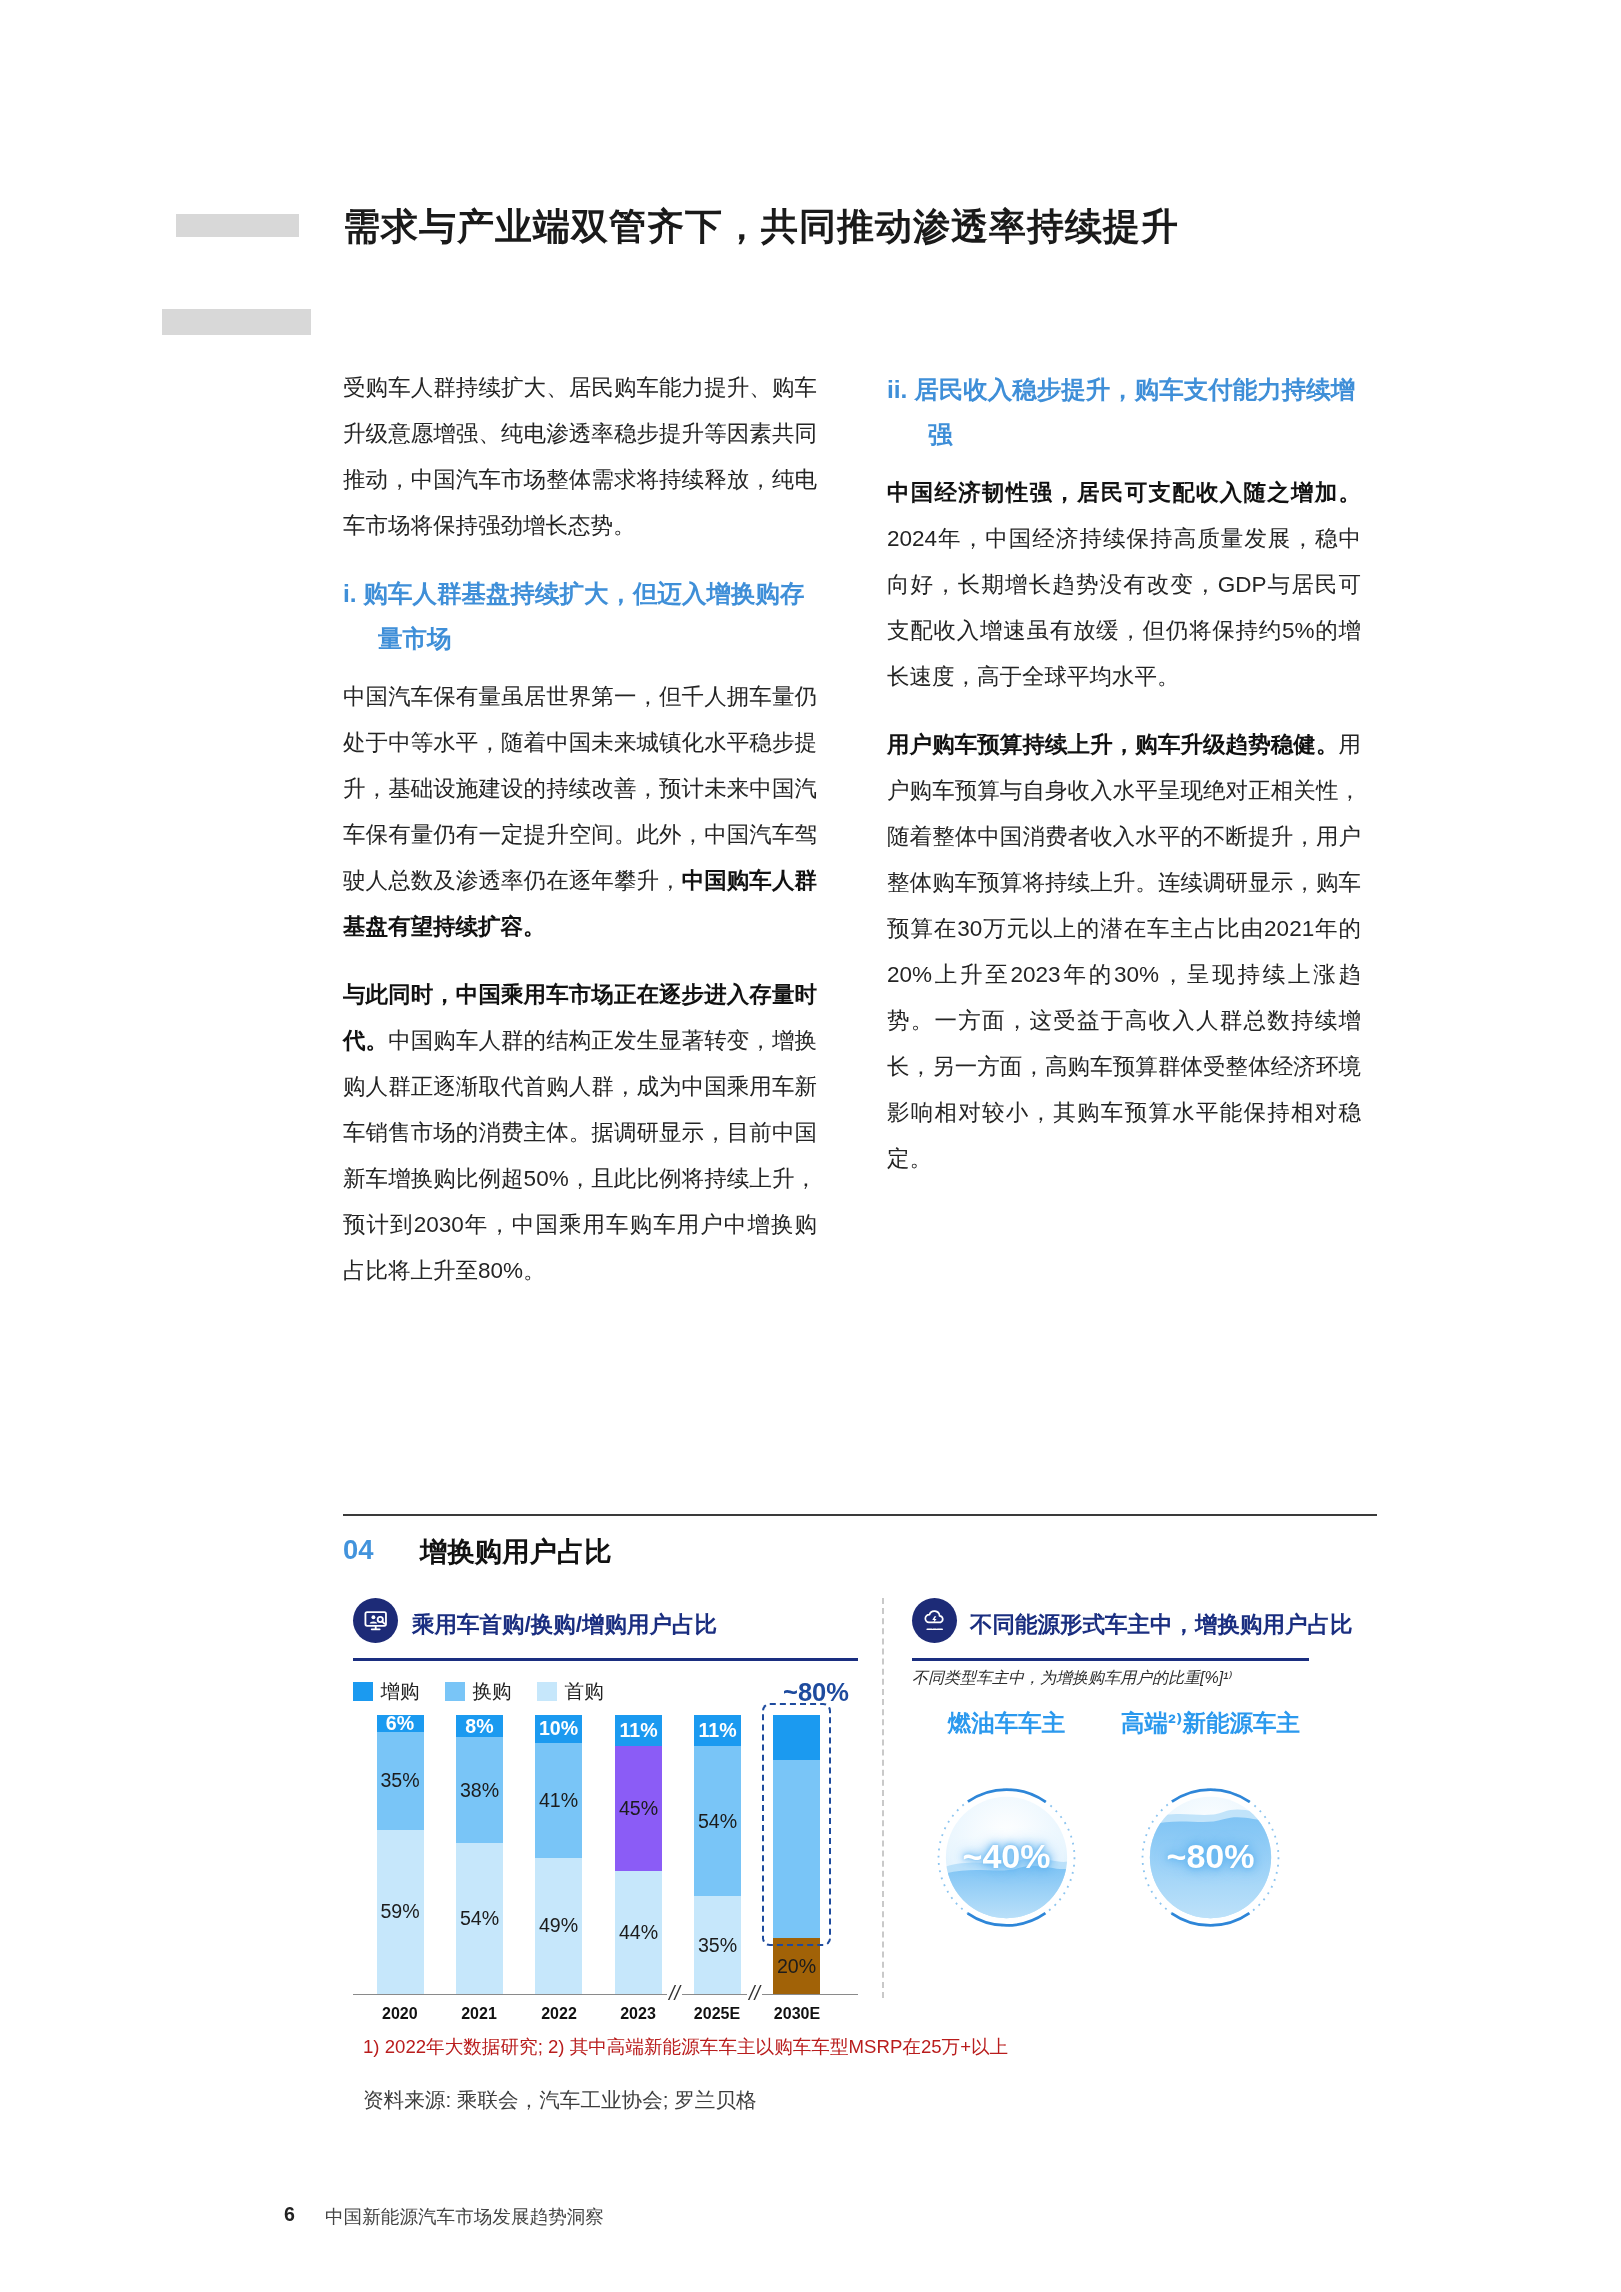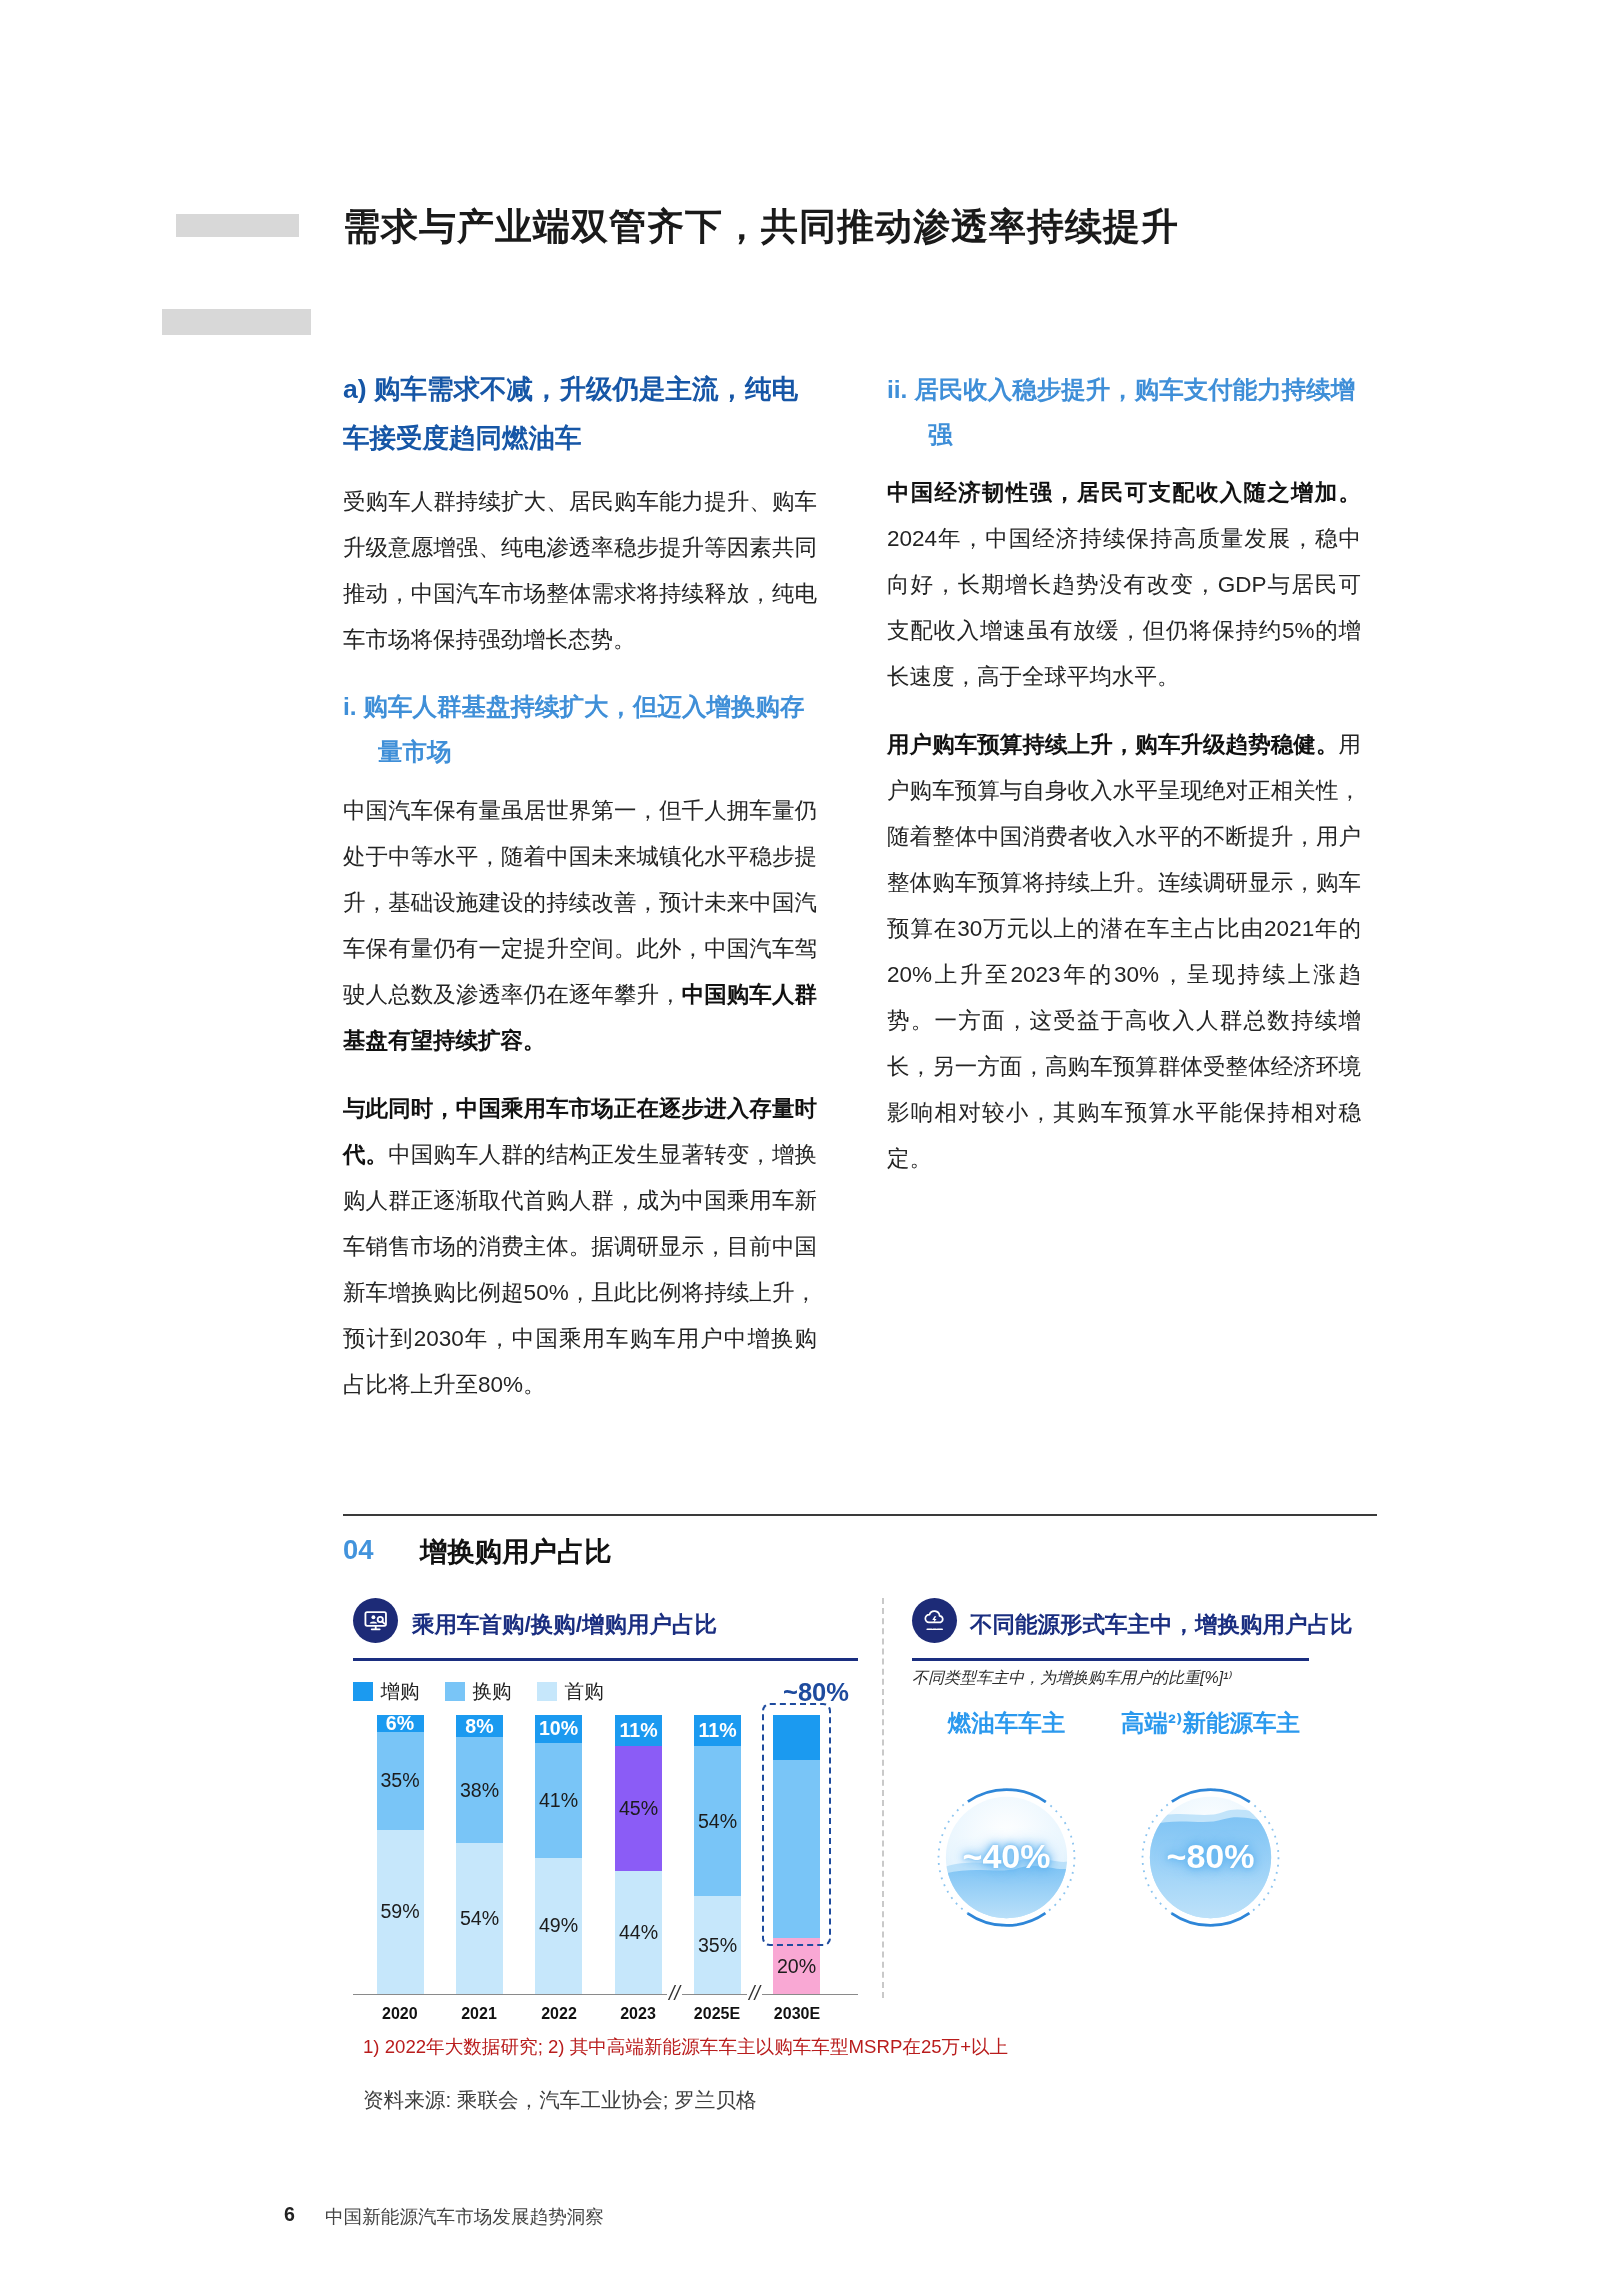--- a/index.html
+++ b/index.html
@@ -64,21 +64,20 @@
 <body>
 
 <div class="page">
 
   <div class="abs decor" style="left:176px;top:214px;width:123px;height:22.5px;"></div>
   <div class="abs decor" style="left:162px;top:309px;width:149px;height:25.5px;"></div>
 
   <div class="abs doc-title">需求与产业端双管齐下，共同推动渗透率持续提升</div>
 
   <div class="abs col col-left">
-    <div class="h-a">a) 购车需求不减，升级仍是主流，纯电车接受度趋同燃油车</div>
     <p><span><span>受购车人群持续扩大、居民购车能力提升、购车升级意愿增强、纯电渗透率稳步提升等因素共同推动，中国汽车市场整体需求将持续释放，纯电车市场将保持强劲增长态势。</span></span></p>
     <div class="h-sub">i. 购车人群基盘持续扩大，但迈入增换购存量市场</div>
     <p><span><span>中国汽车保有量虽居世界第一，但千人拥车量仍处于中等水平，随着中国未来城镇化水平稳步提升，基础设施建设的持续改善，预计未来中国汽车保有量仍有一定提升空间。此外，中国汽车驾驶人总数及渗透率仍在逐年攀升，</span><span class="b">中国购车人群基盘有望持续扩容。</span></span></p>
     <p><span><span class="b">与此同时，中国乘用车市场正在逐步进入存量时代。</span><span>中国购车人群的结构正发生显著转变，增换购人群正逐渐取代首购人群，成为中国乘用车新车销售市场的消费主体。据调研显示，目前中国新车增换购比例超50%，且此比例将持续上升，预计到2030年，中国乘用车购车用户中增换购占比将上升至80%。</span></span></p>
   </div>
 
   <div class="abs col col-right">
     <div class="h-sub" style="padding-left:41px;text-indent:-41px;">ii. 居民收入稳步提升，购车支付能力持续增强</div>
     <p><span><span class="b">中国经济韧性强，居民可支配收入随之增加。</span><span>2024年，中国经济持续保持高质量发展，稳中向好，长期增长趋势没有改变，GDP与居民可支配收入增速虽有放缓，但仍将保持约5%的增长速度，高于全球平均水平。</span></span></p>
     <p><span><span class="b">用户购车预算持续上升，购车升级趋势稳健。</span><span>用户购车预算与自身收入水平呈现绝对正相关性，随着整体中国消费者收入水平的不断提升，用户整体购车预算将持续上升。连续调研显示，购车预算在30万元以上的潜在车主占比由2021年的20%上升至2023年的30%，呈现持续上涨趋势。一方面，这受益于高收入人群总数持续增长，另一方面，高购车预算群体受整体经济环境影响相对较小，其购车预算水平能保持相对稳定。</span></span></p>
@@ -174,21 +173,21 @@
           <span class="seglab">54%</span>
         </div>
         <div class="seg" style="height: 98px; background: rgb(198, 231, 251);">
           <span class="seglab">35%</span>
         </div>
       </div>
       <div class="xlab" style="left: 325px;">2025E</div>
       <div class="bar" style="left: 420px;">
         <div class="seg" style="height: 45px; background: rgb(27, 154, 240);"></div>
         <div class="seg" style="height: 179px; background: rgb(121, 197, 247);"></div>
-        <div class="seg" style="height: 56px; background: #f9a8d4;">
+        <div class="seg" style="height: 56px; background: #a16207;">
           <span class="seglab">20%</span>
         </div>
       </div>
       <div class="xlab" style="left: 405px;">2030E</div>
       <div class="break" style="left: 314px;">//</div>
       <div class="break" style="left: 394px;">//</div>
       <div class="annbox" style="left: 409px; top: -11.8px; width: 65px; height: 239px;"></div>
       <div class="annlab" style="left: 430px; top: -37px;">~80%</div>
     </div>
 

